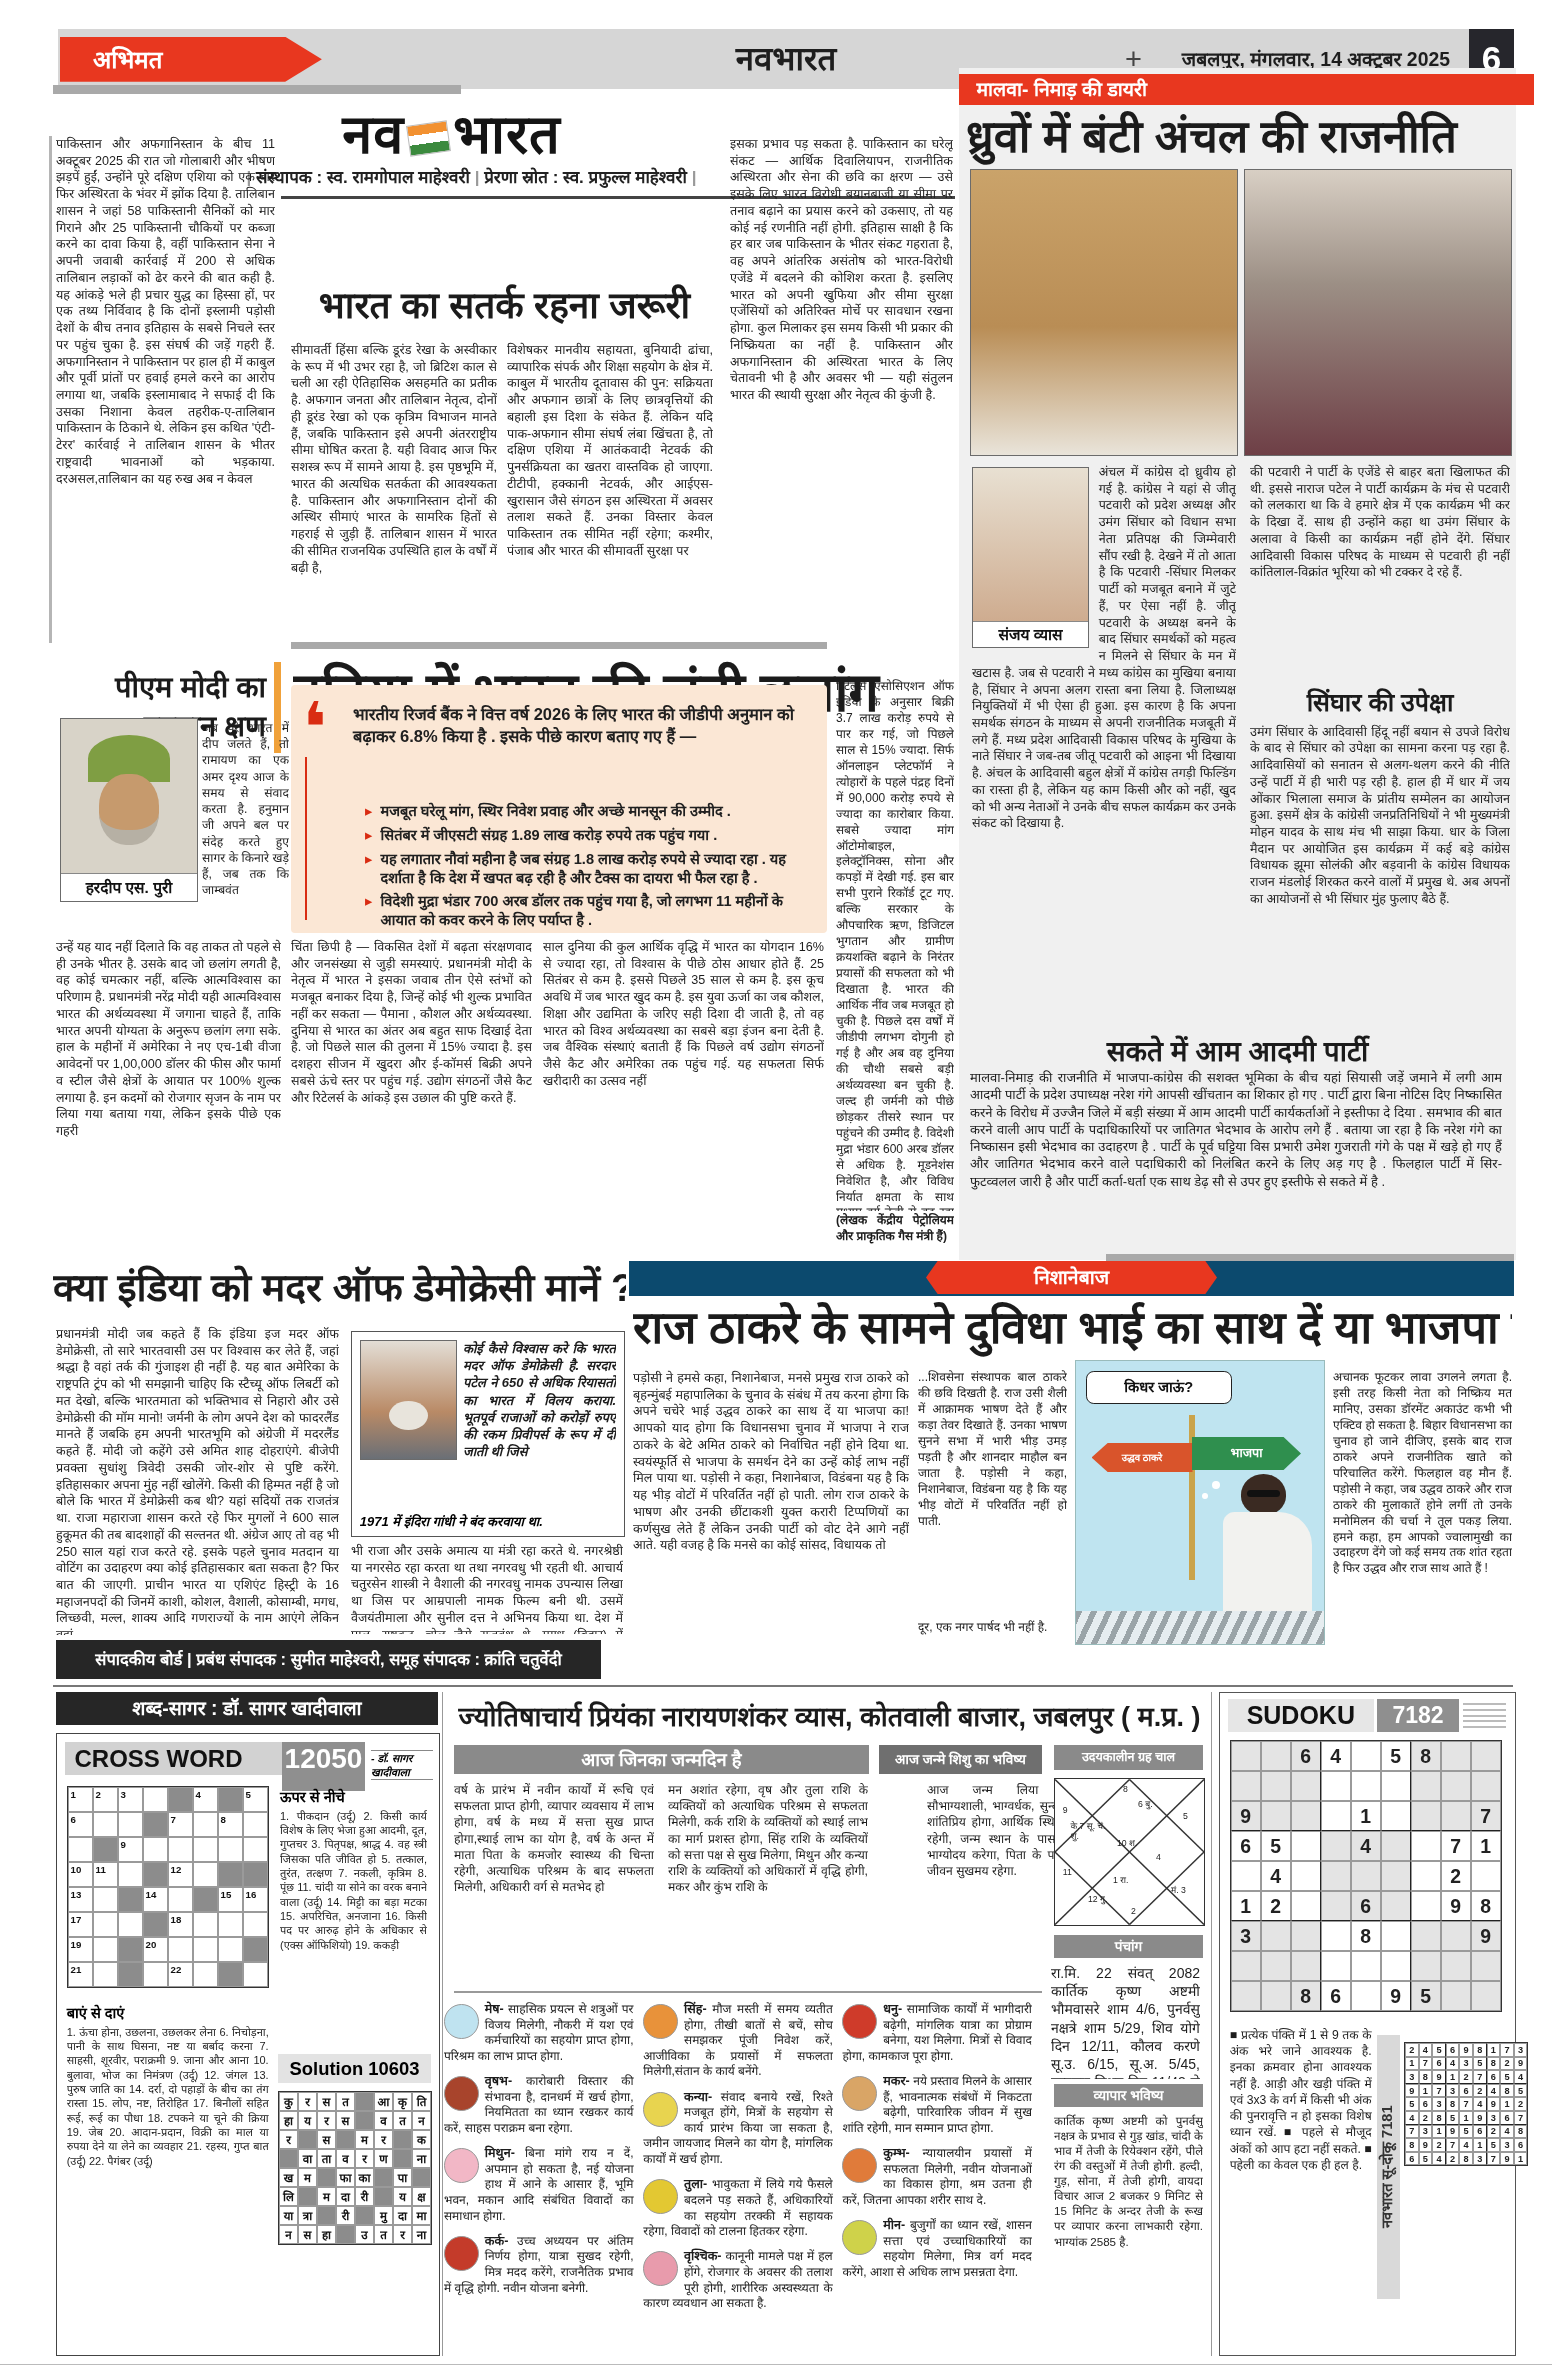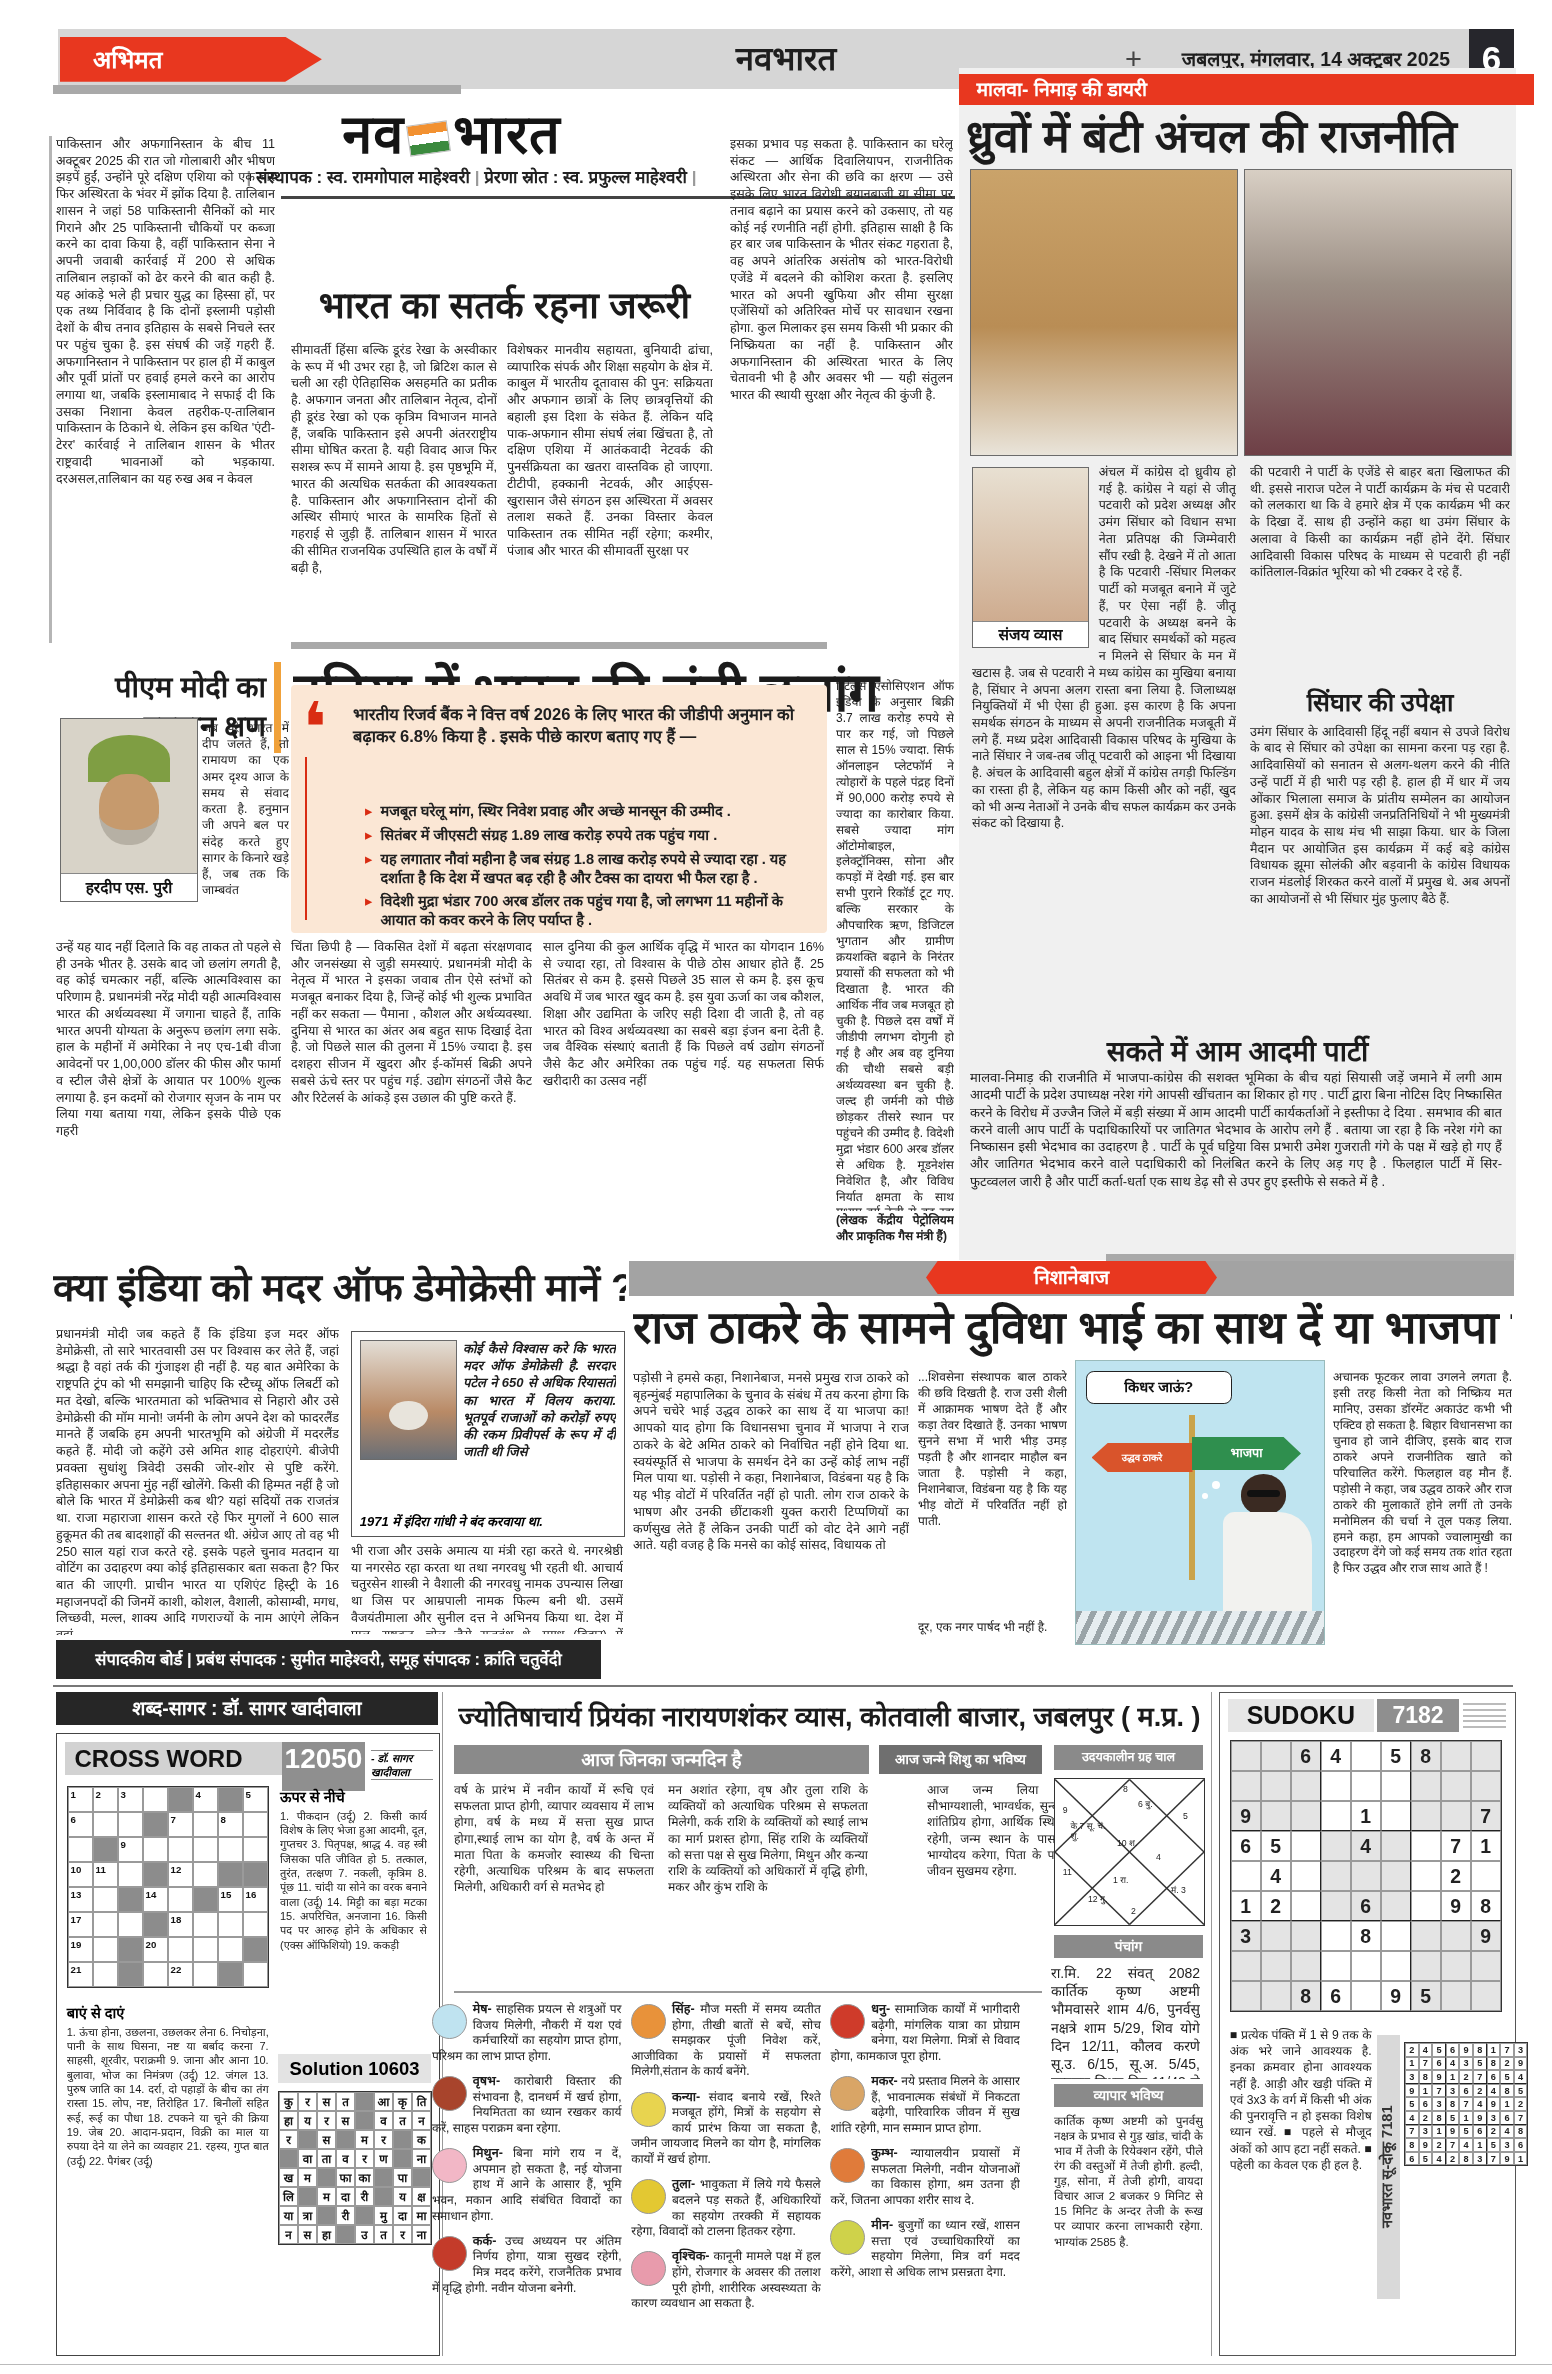--- a/index.html
+++ b/index.html
@@ -157,21 +157,21 @@
   <div class="abs" style="left:351px;top:1331px;width:272px;height:204px;border:1.9px solid #555;background:#fff;">
     <div class="abs photo" style="left:7.8px;top:7.8px;width:95px;height:118px;background:linear-gradient(180deg,#e3ded6 0%,#b98a66 60%,#6a6f76 100%);">
       <div style="width:39px;height:29px;border-radius:50%;background:#e8e4dc;margin:60px auto 0;"></div>
     </div>
     <div class="abs txt it" style="left:111px;top:7.8px;width:153px;height:149px;font-size:13px;font-weight:600;">कोई कैसे विश्वास करे कि भारत मदर ऑफ डेमोक्रेसी है. सरदार पटेल ने 650 से अधिक रियासतों का भारत में विलय कराया. भूतपूर्व राजाओं को करोड़ों रुपए की रकम प्रिवीपर्स के रूप में दी जाती थी जिसे</div>
     <div class="abs it bold" style="left:7.8px;bottom:5.8px;width:256px;font-size:13px;">1971 में इंदिरा गांधी ने बंद करवाया था.</div>
   </div>
   <div class="abs txt" style="left:351px;top:1543px;width:272px;height:91px;">भी राजा और उसके अमात्य या मंत्री रहा करते थे. नगरश्रेष्ठी या नगरसेठ रहा करता था तथा नगरवधु भी रहती थी. आचार्य चतुरसेन शास्त्री ने वैशाली की नगरवधु नामक उपन्यास लिखा था जिस पर आम्रपाली नामक फिल्म बनी थी. उसमें वैजयंतीमाला और सुनील दत्त ने अभिनय किया था. देश में पाल, राष्ट्रकूट, चोल जैसे राजवंश थे. मगध (बिहार) में अत्याचारी नंद वंश का शासन था. चाणक्य के प्रतापी शिष्य चंद्रगुप्त मौर्य ने नंदवंश का सफाया कर दिया, मेसिडोनिया से आए सिकंदर की लड़ाई भी पोरस नामक राजा से हुई थी. शासन वंशानुगत होता था. राजा का बेटा राजा बनता था. इसलिए प्राचीन भारत में लोकतंत्र की खोज</div>
   <div class="abs blackstrip" style="left:56px;top:1640px;width:545px;height:39px;line-height:39px;">संपादकीय बोर्ड   |   प्रबंध संपादक : सुमीत माहेश्वरी,  समूह संपादक : क्रांति चतुर्वेदी</div>
 
-  <div class="abs" style="left:629px;top:1261px;width:885px;height:35px;background:#a3a3a3;">
+  <div class="abs" style="left:629px;top:1261px;width:885px;height:35px;background:#0c4a6e;">
     <div class="abs" style="left:297px;top:0;width:291px;height:33px;background:#e8371f;color:#fff;font-weight:800;font-size:19.4px;line-height:33px;text-align:center;clip-path:polygon(4% 0,96% 0,100% 50%,96% 100%,4% 100%,0 50%);">निशानेबाज</div>
   </div>
   <div class="abs hl ctr" style="left:633px;top:1298px;width:879px;height:60px;font-size:45px;line-height:60px;">राज ठाकरे के सामने दुविधा भाई का साथ दें या भाजपा का</div>
   <div class="abs txt" style="left:633px;top:1370px;width:276px;height:279px;">पड़ोसी ने हमसे कहा, निशानेबाज, मनसे प्रमुख राज ठाकरे को बृहन्मुंबई महापालिका के चुनाव के संबंध में तय करना होगा कि अपने चचेरे भाई उद्धव ठाकरे का साथ दें या भाजपा का! आपको याद होगा कि विधानसभा चुनाव में भाजपा ने राज ठाकरे के बेटे अमित ठाकरे को निर्वाचित नहीं होने दिया था. स्वयंस्फूर्ति से भाजपा के समर्थन देने का उन्हें कोई लाभ नहीं मिल पाया था. पड़ोसी ने कहा, निशानेबाज, विडंबना यह है कि यह भीड़ वोटों में परिवर्तित नहीं हो पाती. लोग राज ठाकरे के भाषण और उनकी छींटाकशी युक्त करारी टिप्पणियों का कर्णसुख लेते हैं लेकिन उनकी पार्टी को वोट देने आगे नहीं आते. यही वजह है कि मनसे का कोई सांसद, विधायक तो</div>
   <div class="abs" style="left:918px;top:1370px;width:149px;height:279px;">
     <div class="txt" style="height:250px;font-size:12px;">...शिवसेना संस्थापक बाल ठाकरे की छवि दिखती है. राज उसी शैली में आक्रामक भाषण देते हैं और कड़ा तेवर दिखाते हैं. उनका भाषण सुनने सभा में भारी भीड़ उमड़ पड़ती है और शानदार माहौल बन जाता है. पड़ोसी ने कहा, निशानेबाज, विडंबना यह है कि यह भीड़ वोटों में परिवर्तित नहीं हो पाती.</div>
     <div class="txt" style="font-size:12px;">दूर, एक नगर पार्षद भी नहीं है.</div>
   </div>
   <div class="abs cartoon" style="left:1075px;top:1360px;width:248px;height:283px;">
     <div class="abs bubble" style="left:9.7px;top:9.7px;width:144px;height:31px;line-height:31px;">किधर जाऊं?</div>
@@ -413,21 +413,21 @@
     <span class="klab" style="left:33px;top:116px;">12 गु.</span>
     <span class="klab" style="left:116px;top:107px;">मं. 3</span>
     <span class="klab" style="left:76px;top:128px;">2</span>
   </div>
   <div class="abs grayhdr" style="left:1054px;top:1935px;width:149px;height:23px;font-size:13.6px;line-height:23px;">पंचांग</div>
   <div class="abs txt11" style="left:1051px;top:1964px;width:149px;height:115px;font-size:14px;">रा.मि. 22 संवत् 2082 कार्तिक कृष्ण अष्टमी भौमवासरे शाम 4/6, पुनर्वसु नक्षत्रे शाम 5/29, शिव योगे दिन 12/11, कौलव करणे सू.उ. 6/15, सू.अ. 5/45, चन्द्रचार मिथुन दिन 11/43 से कर्क, शु.रा. 4,6,7,10,11,2 अ.रा. 5,8,9,12,1,3 शुभांक- 6,8,2.</div>
   <div class="abs grayhdr" style="left:1054px;top:2084px;width:149px;height:23px;font-size:13.6px;line-height:23px;">व्यापार भविष्य</div>
   <div class="abs txt11" style="left:1054px;top:2113px;width:149px;height:237px;font-size:11.6px;">कार्तिक कृष्ण अष्टमी को पुनर्वसु नक्षत्र के प्रभाव से गुड़ खांड, चांदी के भाव में तेजी के रियेक्शन रहेंगे, पीले रंग की वस्तुओं में तेजी होगी. हल्दी, गुड़, सोना, में तेजी होगी, वायदा विचार आज 2 बजकर 9 मिनिट से 15 मिनिट के अन्दर तेजी के रूख पर व्यापार करना लाभकारी रहेगा. भाग्यांक 2585 है.</div>
 
   <div class="abs rule" style="left:454px;top:1991px;width:588px;height:1.9px;background:#999;"></div>
-  <div class="abs zodiac" style="left:432px;top:2001px;width:588px;height:353px;overflow:hidden;">
+  <div class="abs zodiac" style="left:444px;top:2001px;width:588px;height:353px;overflow:hidden;">
   <div class="zod">
     <span class="zicon" style="background: rgb(191, 227, 240);"></span><b>मेष-</b> <span>साहसिक प्रयत्न से शत्रुओं पर विजय मिलेगी, नौकरी में यश एवं कर्मचारियों का सहयोग प्राप्त होगा, परिश्रम का लाभ प्राप्त होगा.</span>
   </div>
 
   <div class="zod">
     <span class="zicon" style="background: rgb(168, 68, 44);"></span><b>वृषभ-</b> <span>कारोबारी विस्तार की संभावना है, दानधर्म में खर्च होगा, नियमितता का ध्यान रखकर कार्य करें, साहस पराक्रम बना रहेगा.</span>
   </div>
 
   <div class="zod">
     <span class="zicon" style="background: rgb(242, 183, 198);"></span><b>मिथुन-</b> <span>बिना मांगे राय न दें, अपमान हो सकता है, नई योजना हाथ में आने के आसार हैं, भूमि भवन, मकान आदि संबंधित विवादों का समाधान होगा.</span>

